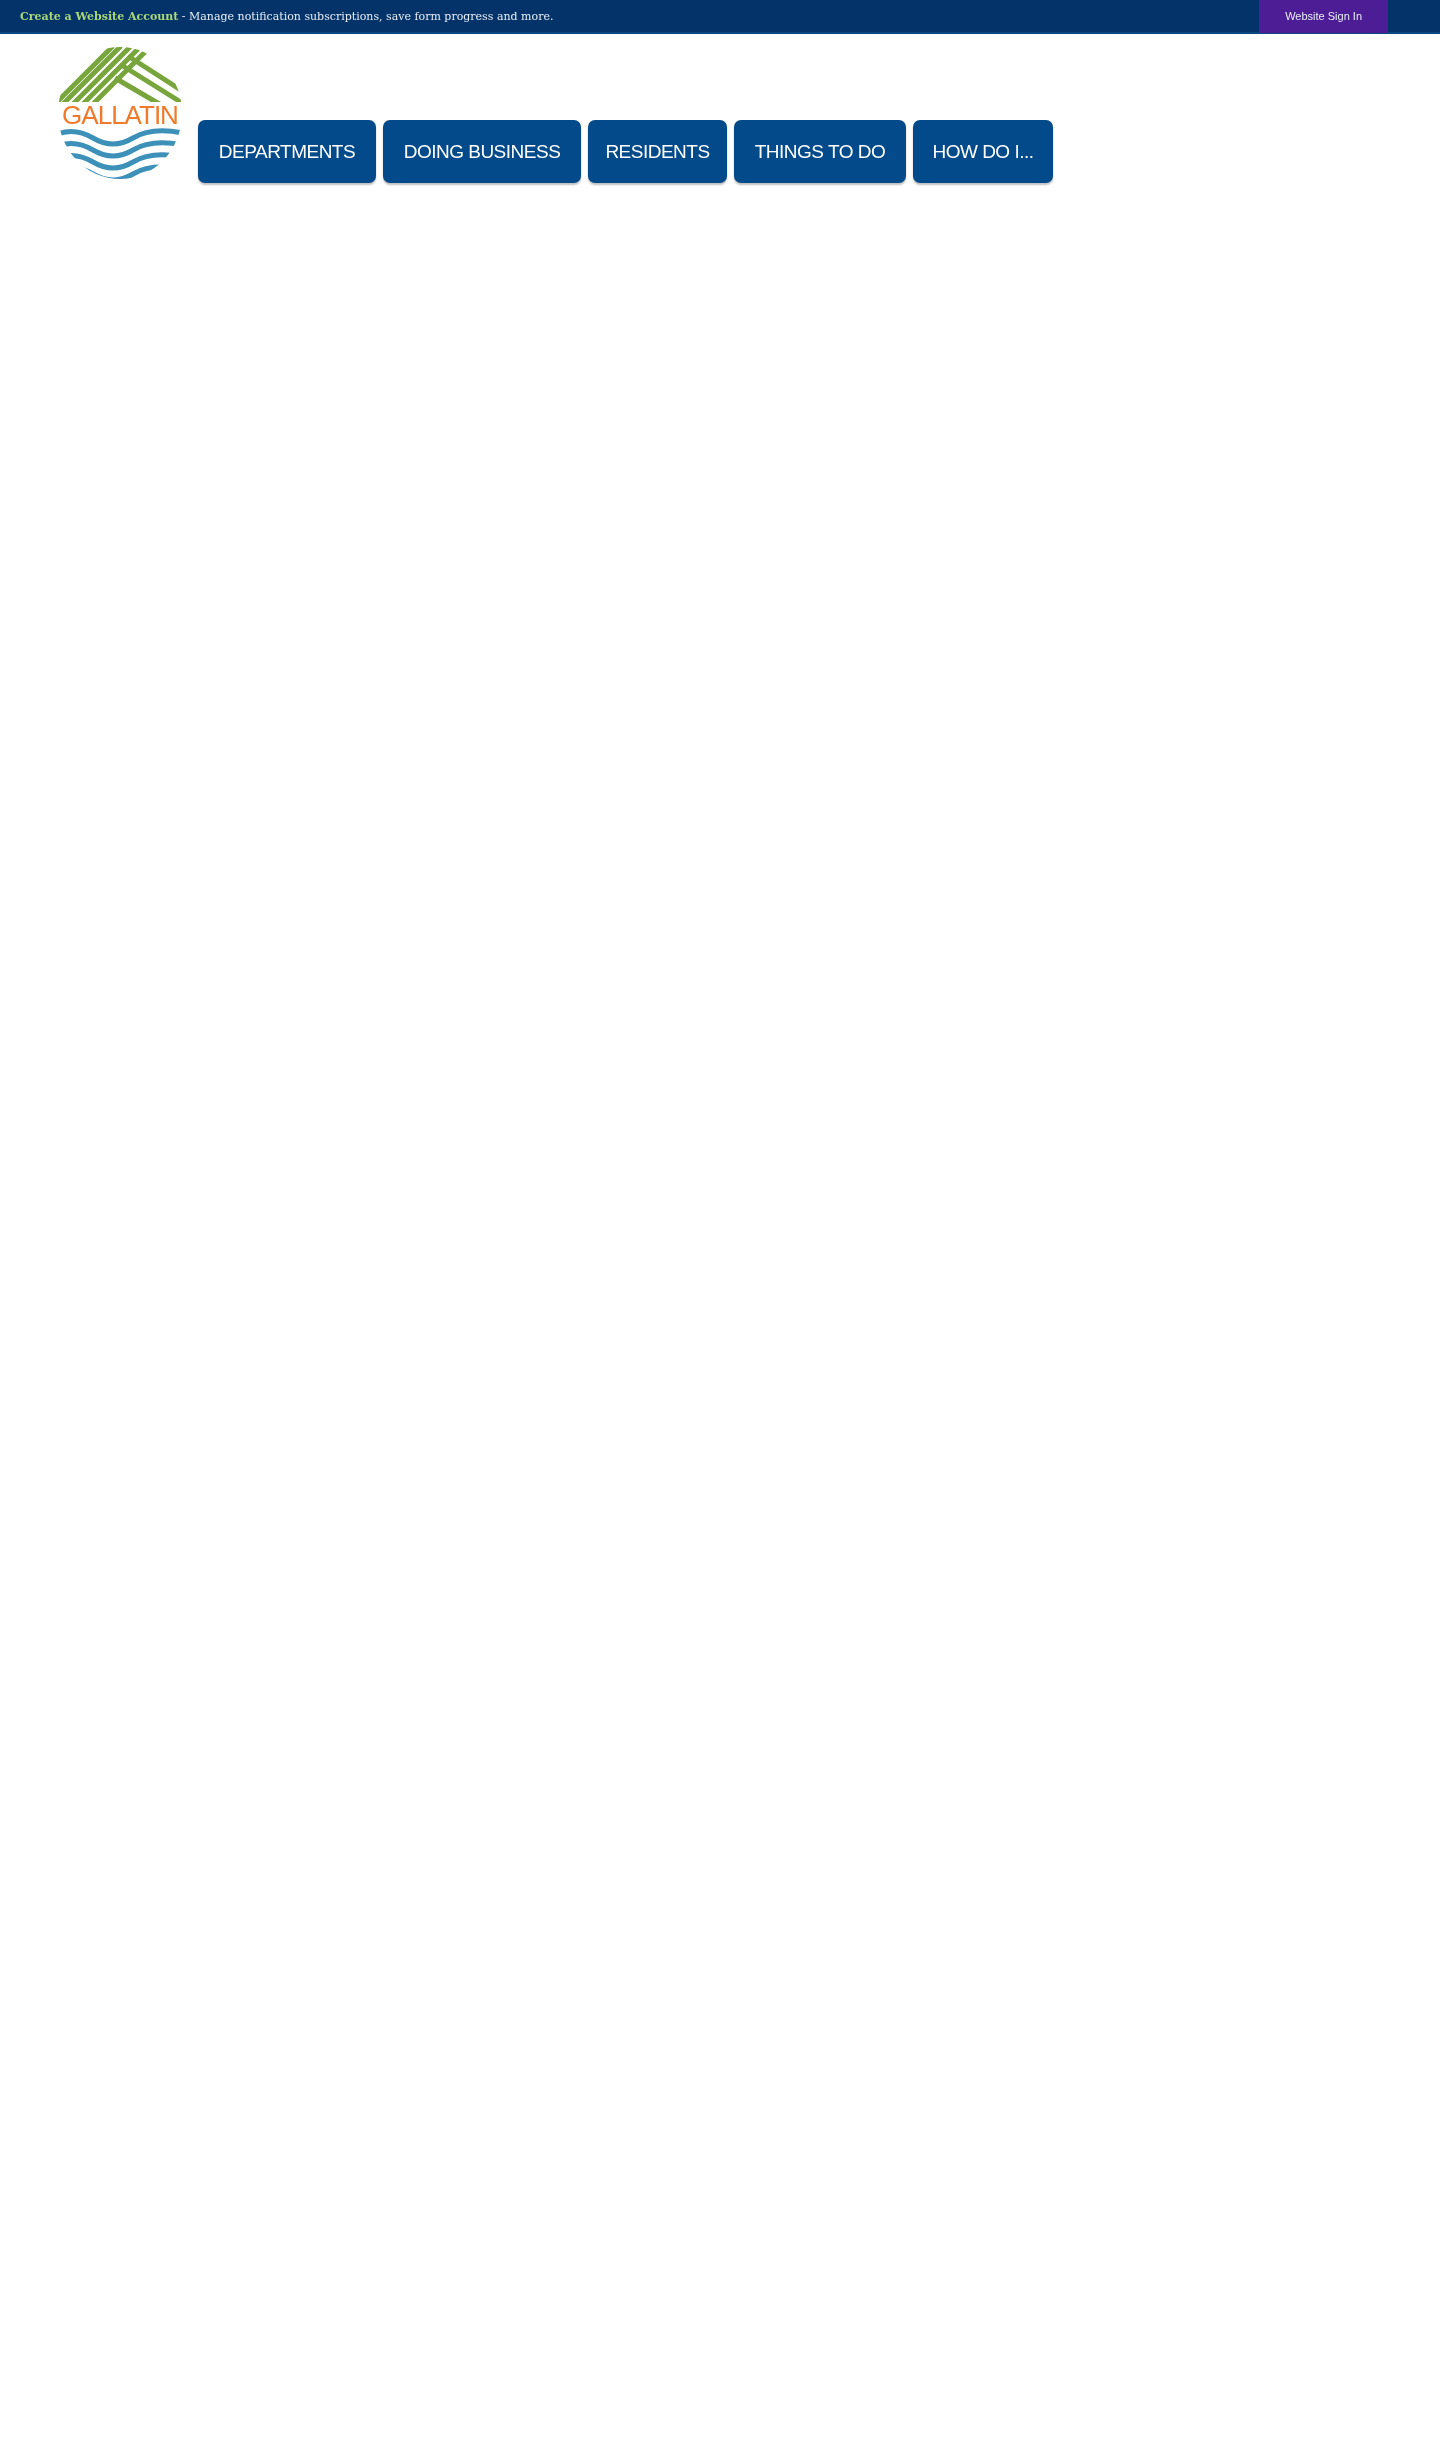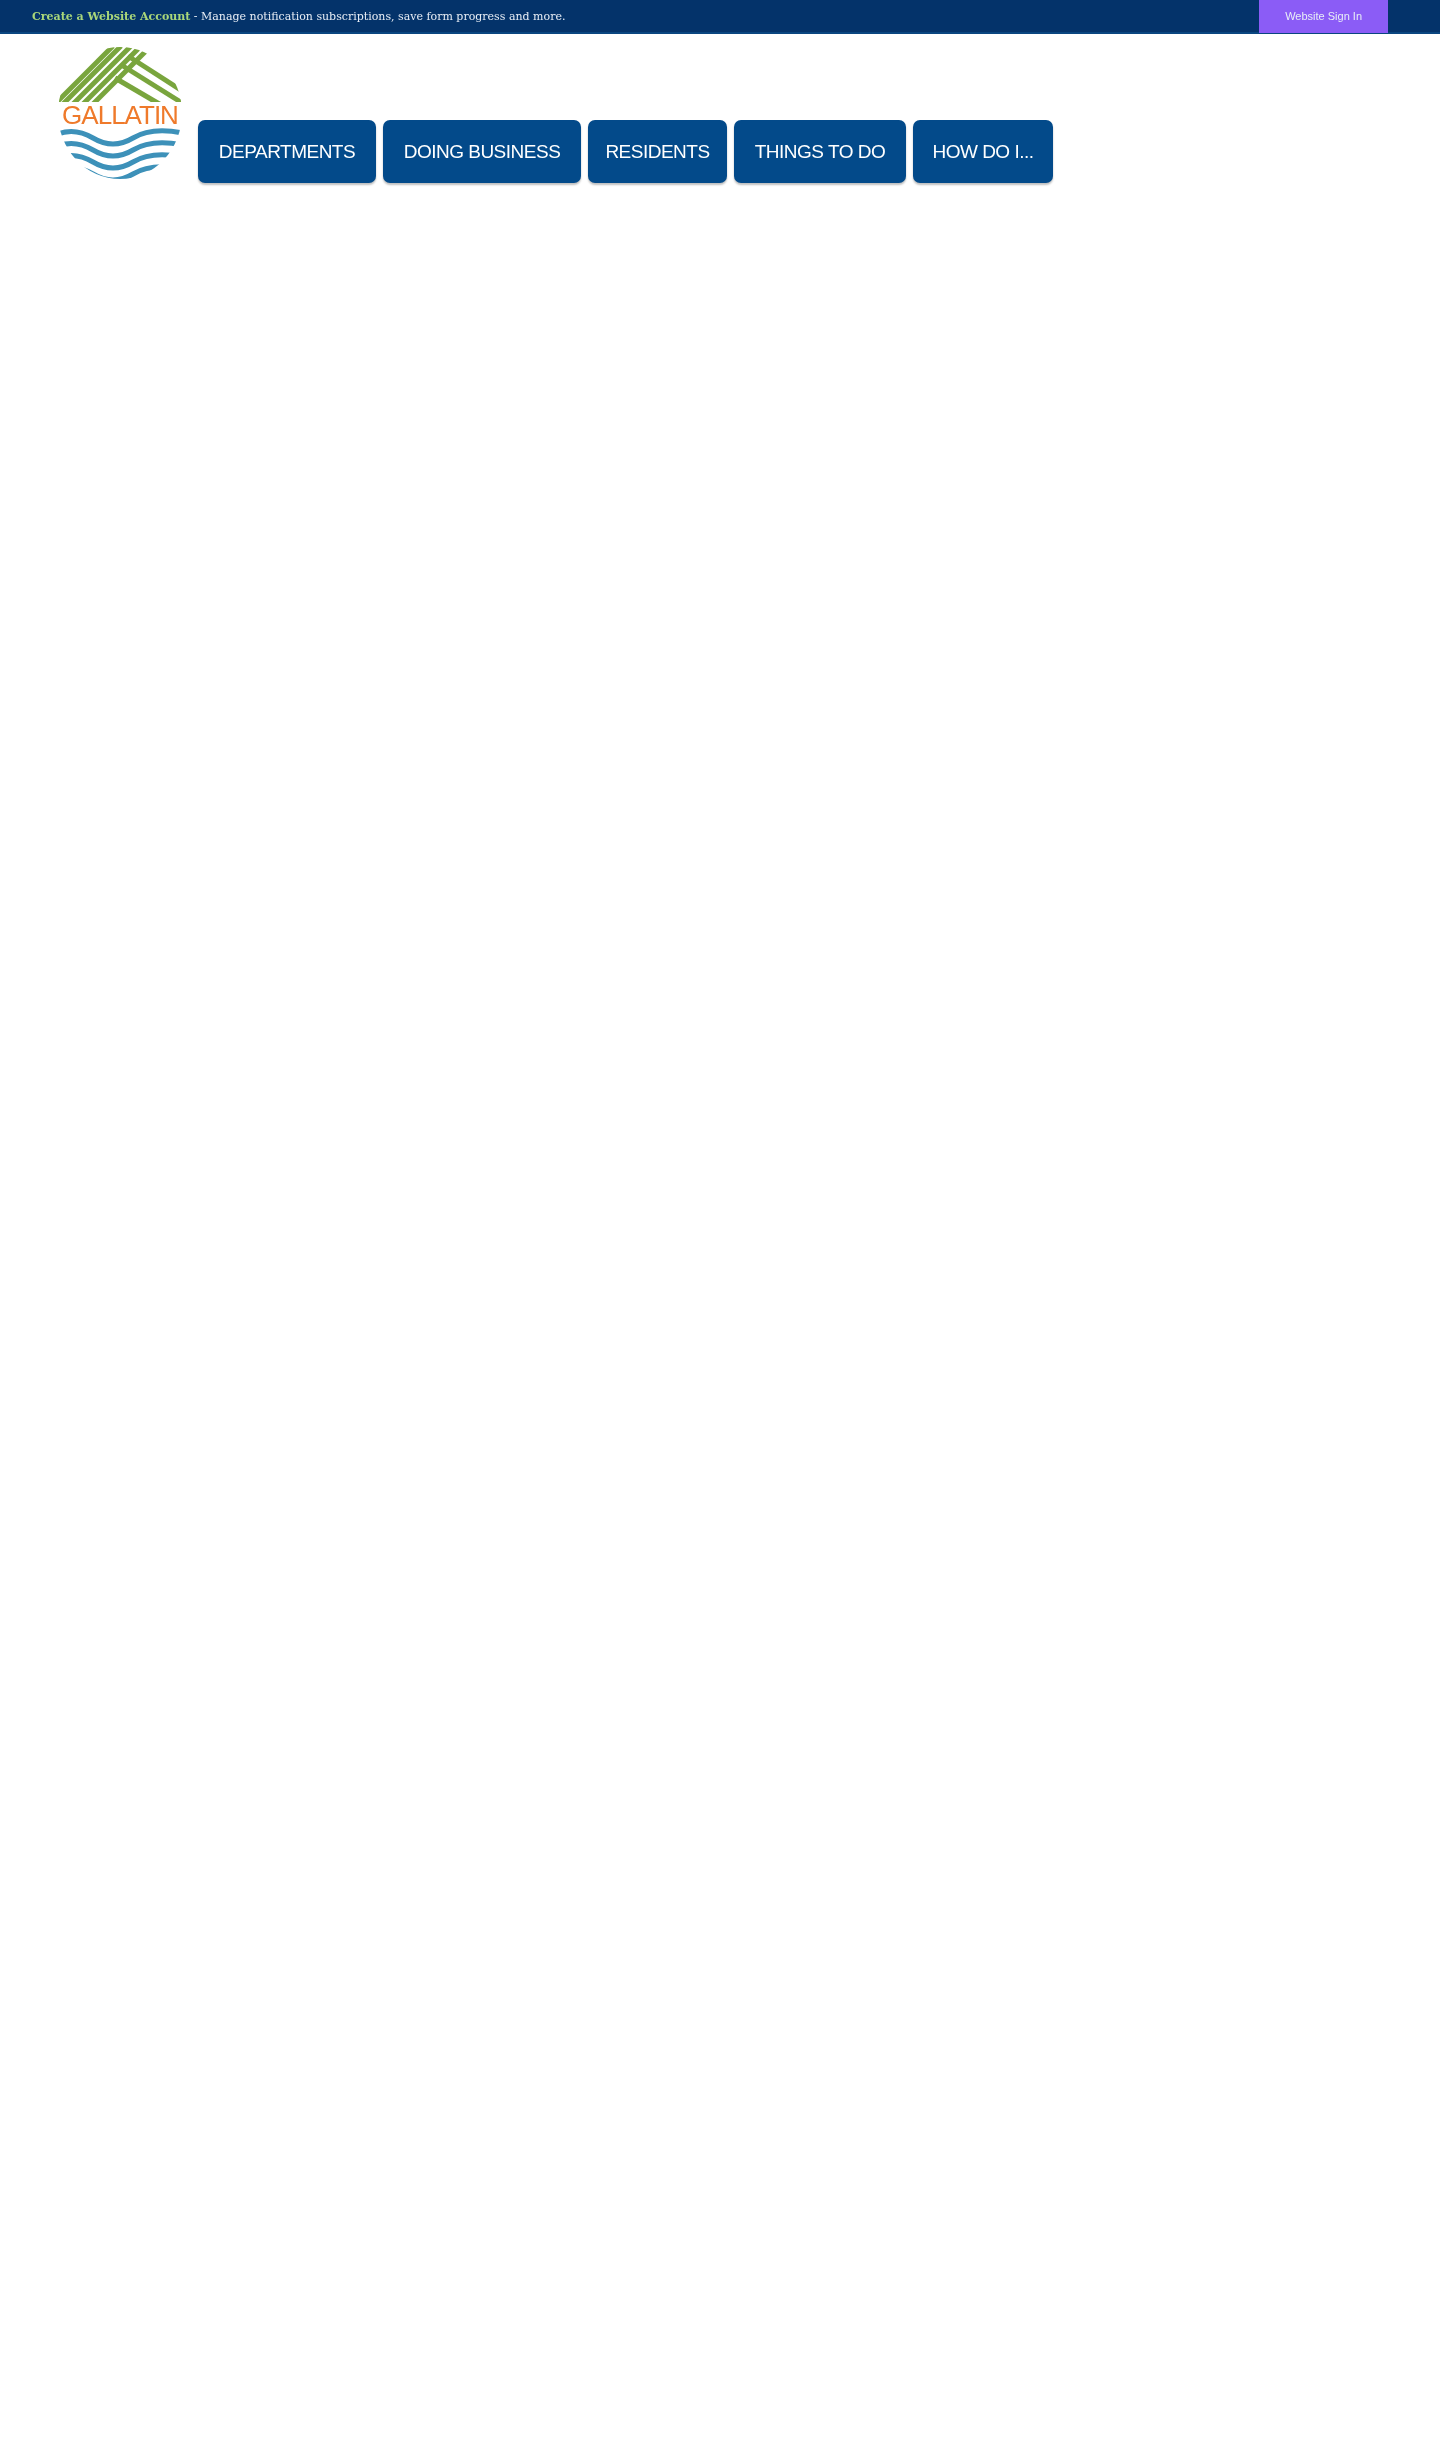--- a/index.html
+++ b/index.html
@@ -1,24 +1,24 @@
 <!DOCTYPE html>
 <html><head>
 <meta charset="utf-8">
 <style>
   * { box-sizing: border-box; margin: 0; padding: 0; }
   html, body { width: 1440px; background: #ffffff; }
   body { font-family: "DejaVu Serif", serif; color: #222; position: relative; }
   a { color: #1f4f86; }
 
   
-  .topbar { height: 34px; background: #04336a; border-bottom: 2px solid #0a4680; display: flex; align-items: center; justify-content: space-between; padding-left: 32px; }
+  .topbar { height: 34px; background: #04336a; border-bottom: 2px solid #0a4680; display: flex; align-items: center; justify-content: space-between; padding-left: 20px; }
   .topbar .msg { font-size: 11px; color: #e8eef6; font-family: "DejaVu Serif", serif; }
   .topbar .msg .acct { color: #a9d77a; font-weight: bold; text-decoration: none; }
-  .topbar .signin { height: 34px; background: #8b5cf6; color: #e8eef6; font-family: "Liberation Sans", sans-serif; font-size: 11px; padding: 0 26px; display: flex; align-items: center; margin-right: 52px; cursor: pointer; }
+  .topbar .signin { height: 34px; background: #4c1d95; color: #e8eef6; font-family: "Liberation Sans", sans-serif; font-size: 11px; padding: 0 26px; display: flex; align-items: center; margin-right: 52px; cursor: pointer; }
 
   
   .header { height: 160px; position: relative; }
   .logo { position: absolute; left: 53px; top: 12px; width: 134px; height: 134px; }
   .nav { position: absolute; left: 198px; top: 86px; display: flex; gap: 7px; }
   .nav-btn { height: 63px; background: #034a8a; border-radius: 7px; color: #fff; font-family: "Liberation Sans", sans-serif; font-size: 19px; letter-spacing: -0.5px; display: flex; align-items: center; justify-content: center; box-shadow: 0 2px 2px rgba(0,0,0,0.25); cursor: pointer; }
   .search { position: absolute; left: 1066px; top: 82px; width: 342px; height: 70px; display: flex; border-radius: 8px; overflow: hidden; box-shadow: 0 1px 2px rgba(0,0,0,0.15); }
   .search input { flex: 1; border: none; background: #e2e2e2; padding-left: 30px; font-family: "DejaVu Serif", serif; font-size: 15px; color: #555; outline: none; }
   .search input::placeholder { color: #555; }
   .search .go { width: 70px; background: #79a04a; display: flex; align-items: center; justify-content: center; cursor: pointer; }

